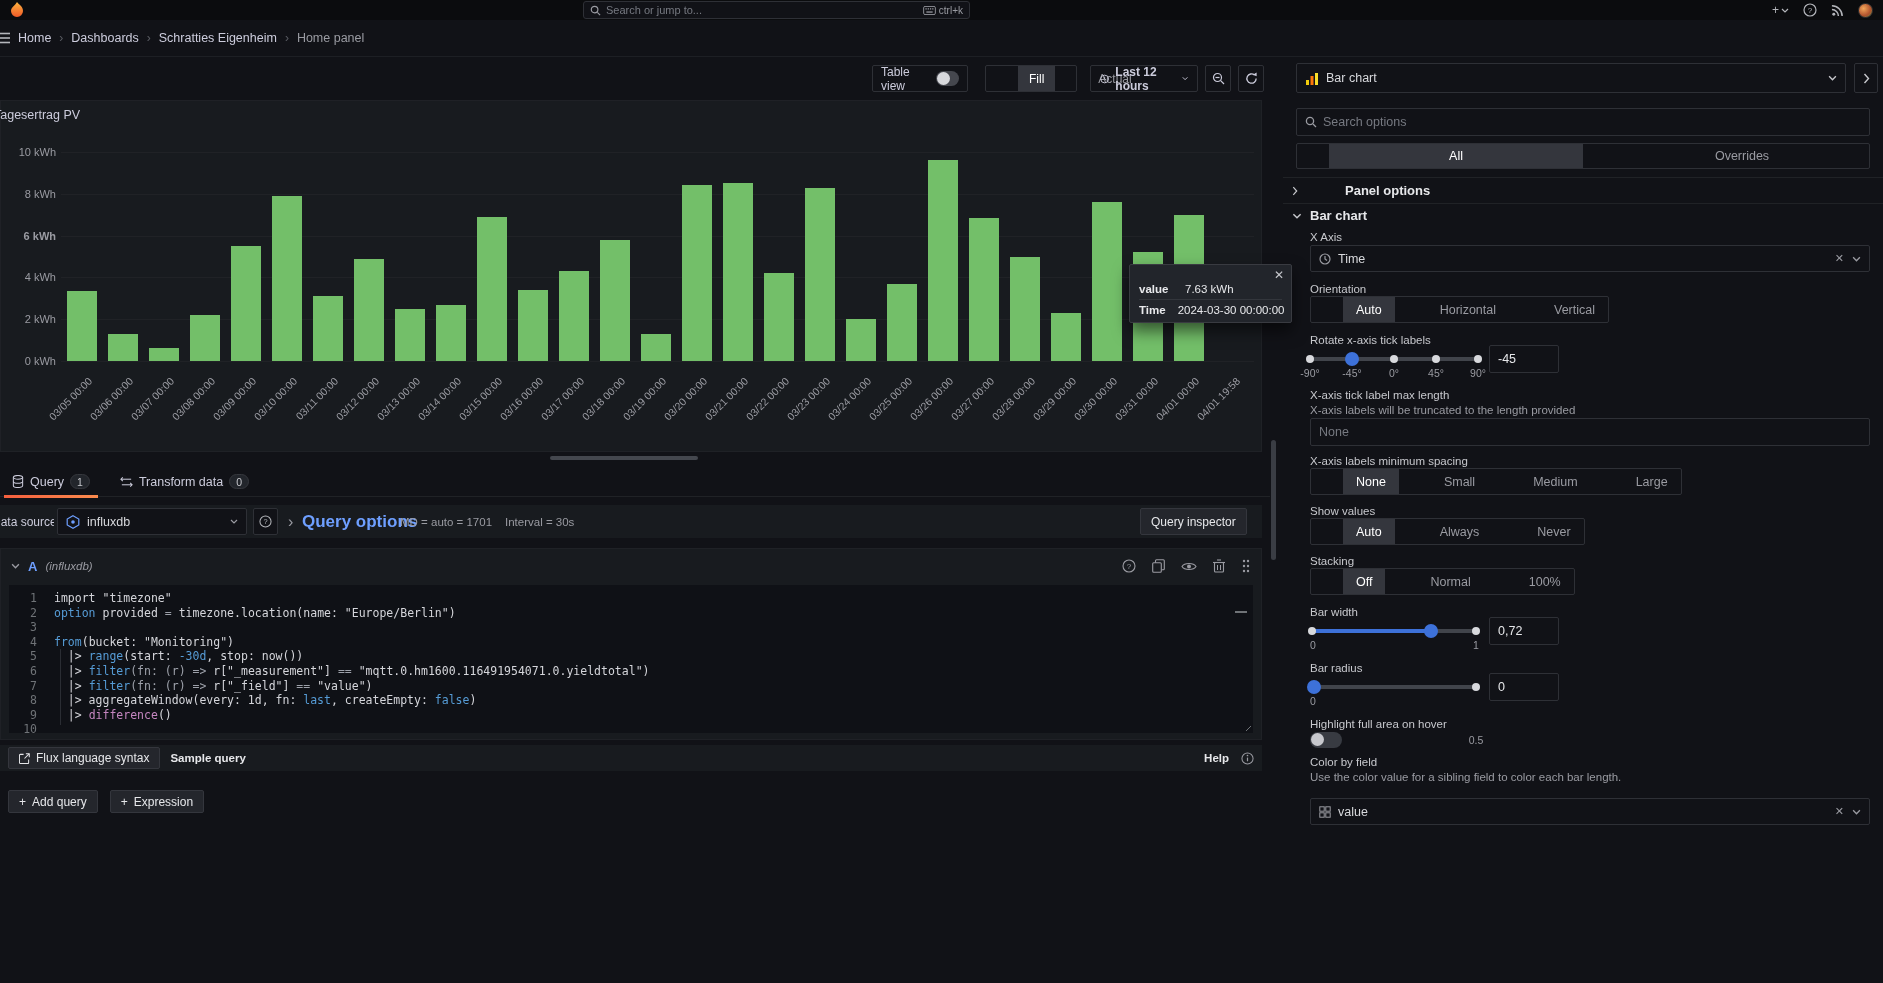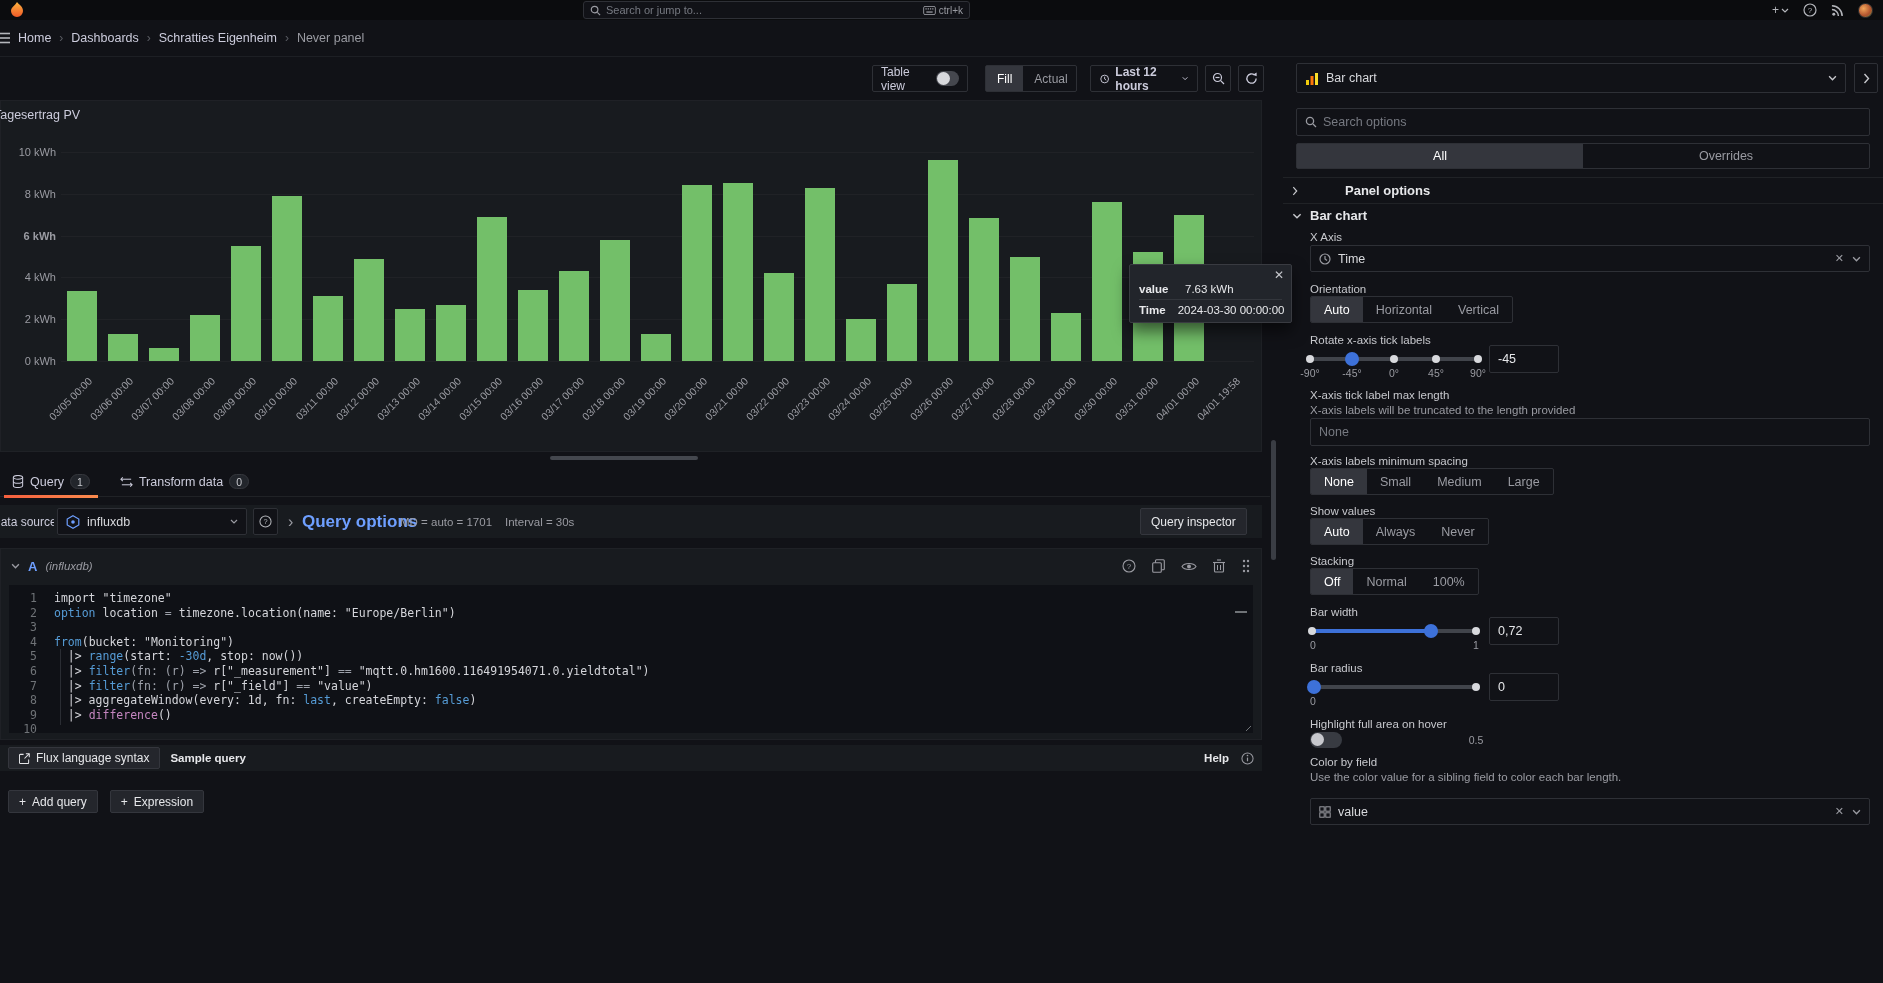--- a/index.html
+++ b/index.html
@@ -27,21 +27,21 @@
   .crumb-sep { color:#5a5c63; margin:0 8px; font-size:12px; }
   #crumb-actions { position:absolute; right:14px; top:26px; display:flex; align-items:center; gap:8px; }
   .btn { font-size:12px; border-radius:2px; padding:3px 10px; height:23px; display:flex; align-items:center; cursor:pointer; white-space:nowrap; }
   .btn-destructive { background:transparent; border:1px solid #c4164c; color:#ff5286; }
   .btn-secondary { background:#24262c; border:1px solid #34363d; color:#e6e7ea; }
   .btn-primary { background:#3d71d9; border:1px solid #3d71d9; color:#fff; }
 
   
   .tool { position:absolute; top:65px; height:27px; background:#181b1f00; border:1px solid #2e3036;
     border-radius:2px; display:flex; align-items:center; font-size:12px; color:#ccccdc; }
-  .seg { padding:0 11px; height:100%; display:flex; align-items:center; color:#9a9ba2; cursor:pointer; }
+  .seg { padding:0 11px; height:100%; display:flex; align-items:center; color:#9a9ba2; cursor:pointer;margin-left:32px; }
   .seg.active { background:#34363d; color:#fff; }
   .toggle-pill { width:28px; height:15px; border-radius:8px; background:#45474e; position:relative; cursor:pointer; }
   .toggle-knob { position:absolute; left:1px; top:1px; width:13px; height:13px; border-radius:50%; background:#d8d9dd; }
 
   
   #chart-panel { left:0; top:100px; width:1262px; height:352px; background:#181b1f; border:1px solid #1f2126; }
   #chart-title { position:absolute; left:-7px; top:7px; font-size:12.5px; color:#ccccdc; white-space:nowrap; }
   .gridline { position:absolute; left:60px; width:1193px; height:1px; background:#202226; }
   .ytick { position:absolute; left:0; width:55px; text-align:right; font-size:11px; color:#9a9ba2; }
   .bar { position:absolute; background:#73BF69; cursor:pointer; }
@@ -183,21 +183,21 @@
           <line x1="0" y1="6" x2="16" y2="6" stroke="#b4b6bb" stroke-width="1.6"></line>
           <line x1="0" y1="10.5" x2="16" y2="10.5" stroke="#b4b6bb" stroke-width="1.6"></line>
         </svg>
     </span>
     <span style="margin-left:6px;" class="crumb">Home</span>
     <span class="crumb-sep">›</span>
     <span class="crumb">Dashboards</span>
     <span class="crumb-sep">›</span>
     <span class="crumb">Schratties Eigenheim</span>
     <span class="crumb-sep">›</span>
-    <span class="crumb dim">Never panel</span>
+    <span class="crumb dim">Home panel</span>
   </div>
   <div id="crumb-actions">
     <div class="btn btn-destructive">Discard</div>
     <div class="btn btn-secondary">Save</div>
     <div class="btn btn-primary">Apply</div>
     <span style="margin-left:4px;">
       <svg width="10" height="7" viewBox="0 0 10 7">
           <polyline points="1,5.5 5,1.5 9,5.5" fill="none" stroke="#b4b6bb" stroke-width="1.4"></polyline>
         </svg>
     </span>
@@ -416,21 +416,21 @@
           </svg>
       </div>
     </div>
     <div id="editor">
       <div id="indent-guide"></div>
       <div id="minimap-dash"></div>
       <div class="rgrip"></div>
     <div class="lnum" style="top: 6px;">1</div>
         <div class="lcode cline" style="top: 6px;"><span class="tk-d">import "timezone"</span></div>
         <div class="lnum" style="top: 20.6px;">2</div>
-        <div class="lcode cline" style="top: 20.6px;"><span class="tk-k">option</span><span class="tk-d"> location </span><span class="tk-o">=</span><span class="tk-d"> timezone.location(name: "Europe/Berlin")</span></div>
+        <div class="lcode cline" style="top: 20.6px;"><span class="tk-k">option</span><span class="tk-d"> provided </span><span class="tk-o">=</span><span class="tk-d"> timezone.location(name: "Europe/Berlin")</span></div>
         <div class="lnum" style="top: 35.2px;">3</div>
         <div class="lcode cline" style="top: 35.2px;"></div>
         <div class="lnum" style="top: 49.8px;">4</div>
         <div class="lcode cline" style="top: 49.8px;"><span class="tk-k">from</span><span class="tk-d">(bucket: "Monitoring")</span></div>
         <div class="lnum" style="top: 64.4px;">5</div>
         <div class="lcode cline" style="top: 64.4px;"><span class="tk-d">  |&gt; </span><span class="tk-k">range</span><span class="tk-d">(start: </span><span class="tk-k">-30d</span><span class="tk-d">, stop: now())</span></div>
         <div class="lnum" style="top: 79px;">6</div>
         <div class="lcode cline" style="top: 79px;"><span class="tk-d">  |&gt; </span><span class="tk-k">filter</span><span class="tk-o">(fn: (r) </span><span class="tk-o">=&gt;</span><span class="tk-d"> r["_measurement"] </span><span class="tk-o">==</span><span class="tk-d"> "mqtt.0.hm1600.116491954071.0.yieldtotal")</span></div>
         <div class="lnum" style="top: 93.6px;">7</div>
         <div class="lcode cline" style="top: 93.6px;"><span class="tk-d">  |&gt; </span><span class="tk-k">filter</span><span class="tk-o">(fn: (r) </span><span class="tk-o">=&gt;</span><span class="tk-d"> r["_field"] </span><span class="tk-o">==</span><span class="tk-d"> "value")</span></div>

